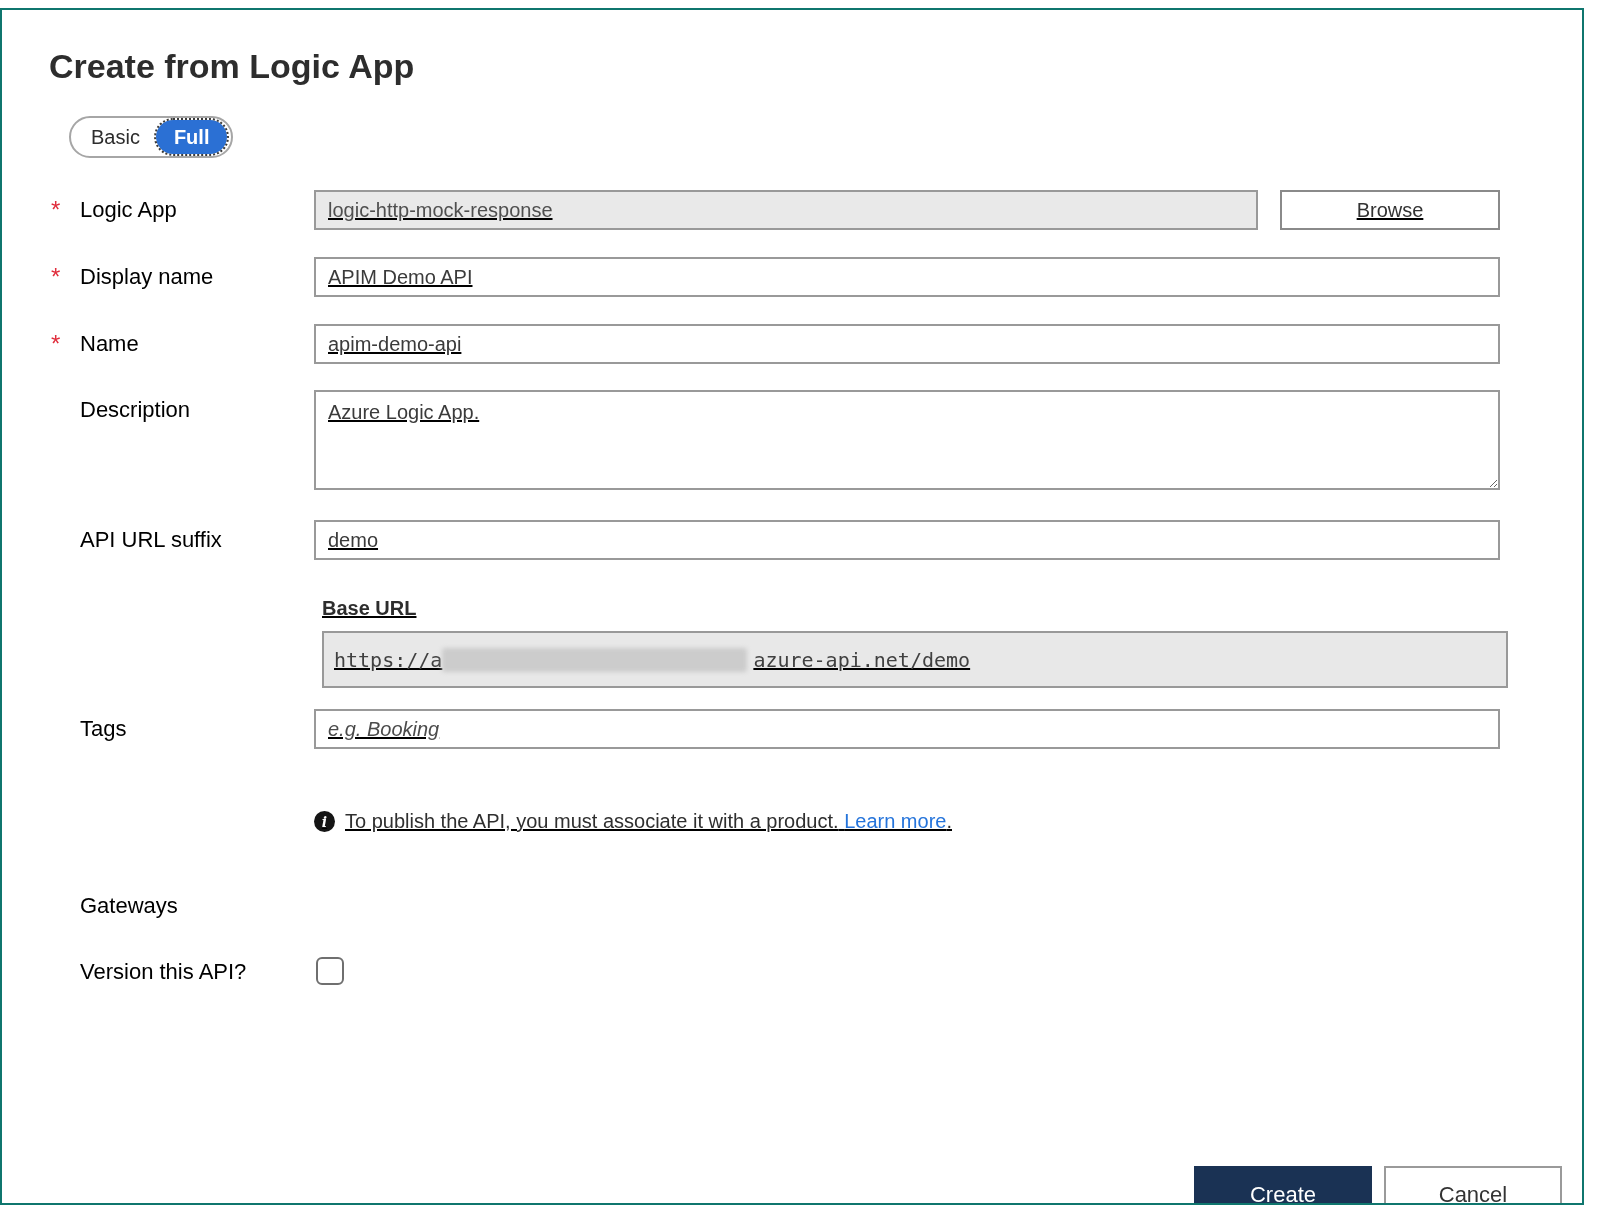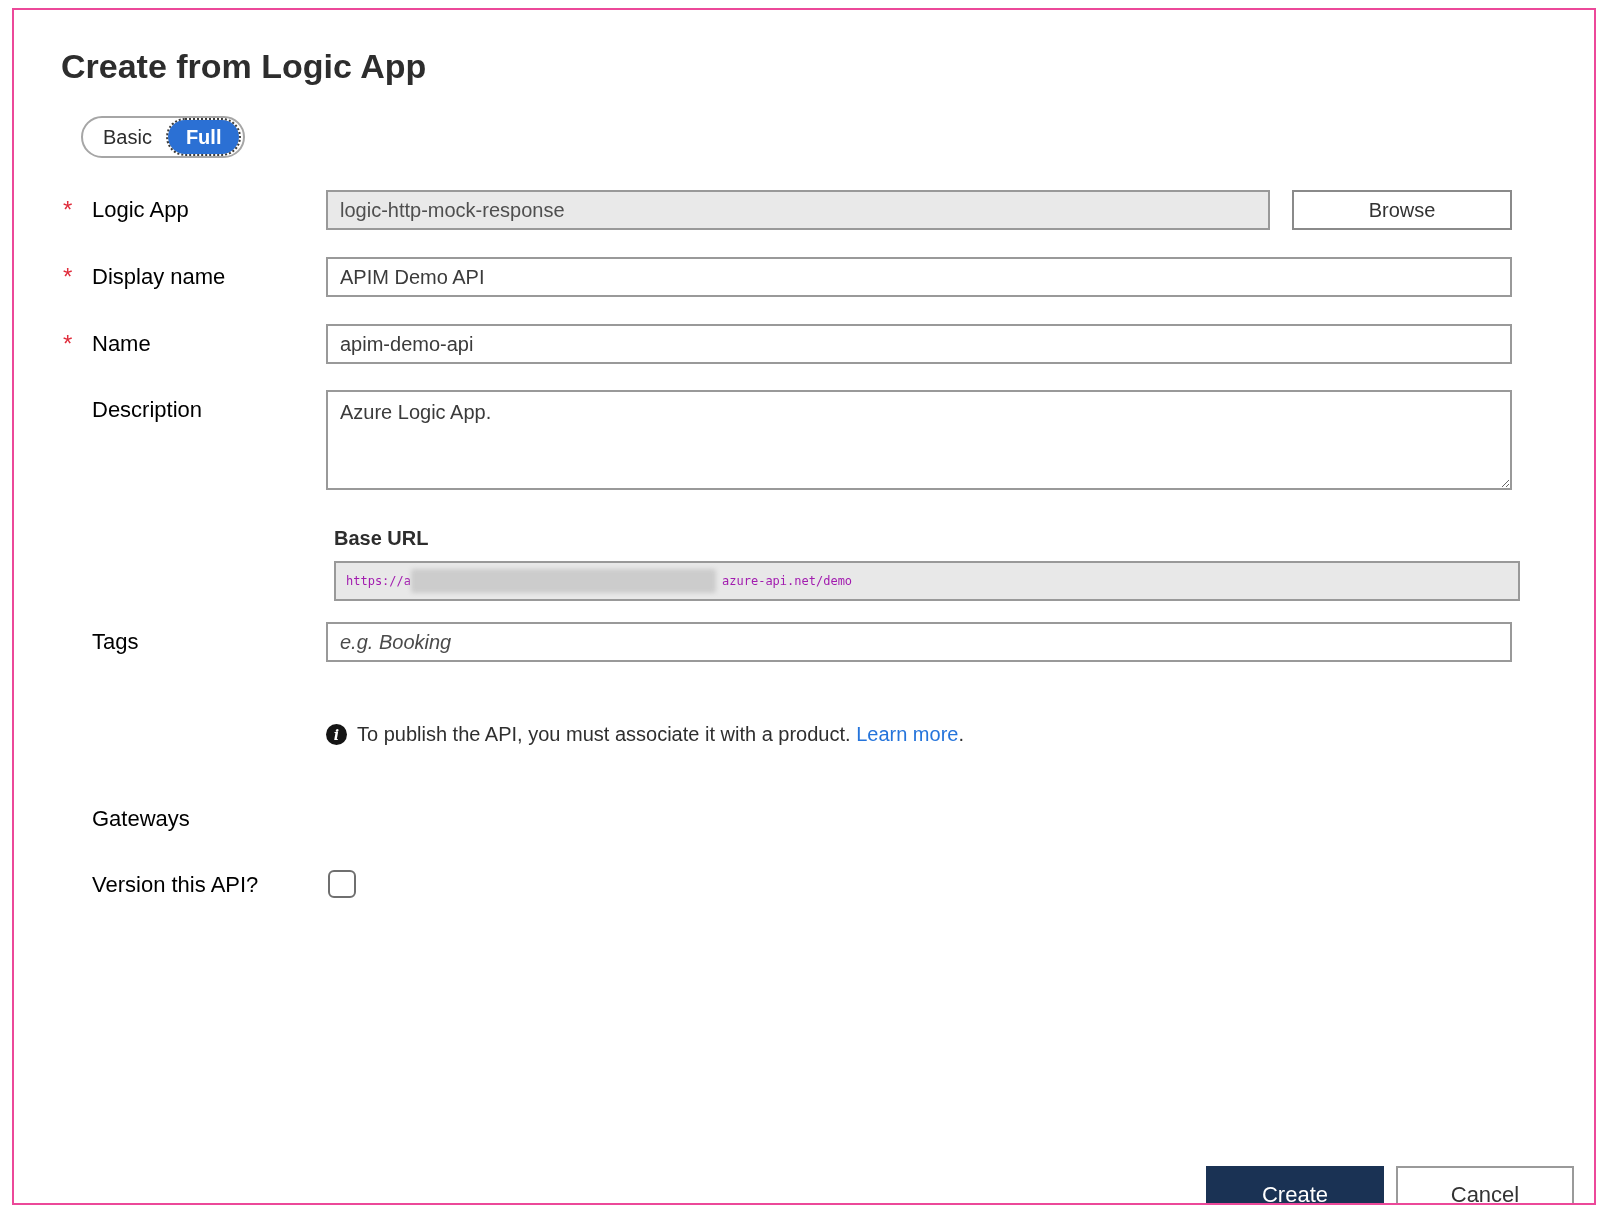--- a/index.html
+++ b/index.html
@@ -1,58 +1,58 @@
 <!DOCTYPE html>
 <html><head>
 <meta charset="utf-8">
 <style>
   * { box-sizing: border-box; margin: 0; padding: 0; }
   html, body { width: 1600px; height: 1213px; background: #ffffff; font-family: "Liberation Sans", sans-serif; }
   .frame {
-    position: absolute; left: 12px; top: 8px; width: 1584px; height: 1197px;
-    background: #ffffff; border: 2px solid #ec4899; overflow: hidden;
+    position: absolute; left: 0; top: 8px; width: 1584px; height: 1197px;
+    background: #ffffff; border: 2px solid #0f766e; overflow: hidden;
   }
   .content { position: relative; width: 100%; height: 100%; padding: 0 45px 0 47px; }
 
   .page-title { margin-top: 36px; font-size: 34px; line-height: 41px; color: #2d2d2d; letter-spacing: 0; }
 
   
   .toggle { margin-top: 29px; margin-left: 20px; display: inline-flex; align-items: center;
     border: 2px solid #a6a6a6; border-radius: 22px; height: 42px; padding: 0 4px; background:#fff; }
   .toggle .seg { font-size: 20px; color: #2d2d2d; padding: 0 16px; cursor: pointer; }
   .toggle .seg.selected {
     background: #2b70d4; color: #ffffff; font-weight: bold; border-radius: 17px;
     height: 34px; line-height: 34px; padding: 0 18px; outline: 2px dotted #3a3a3a; outline-offset: 0px;
   }
 
   
   .row { display: flex; align-items: flex-start; }
   .label-col { width: 265px; flex: 0 0 265px; display: flex; align-items: center; }
   .req { width: 31px; flex: 0 0 31px; color: #e02d3c; font-size: 24px; line-height: 40px; padding-left: 2px; }
   .lbl { font-size: 22px; color: #000000; line-height: 40px; }
-  .field-col { flex: 1; max-width: 1186px; display: flex; align-items: flex-start; }
+  .field-col { flex: 1; max-width: 1186px; display: flex; align-items: flex-start; text-decoration: underline; }
 
   input.txt, .input-box, textarea.txt {
     width: 100%; height: 40px; border: 2px solid #999999; background: #ffffff;
     font-family: "Liberation Sans", sans-serif; font-size: 20px; color: #3b3b3b; padding: 0 12px;
     border-radius: 0; outline: none;
   }
   input.txt[readonly] { background: #e9e9e9; color: #4f4f4f; }
   input.ph-italic::placeholder { font-style: italic; color: #4b4b4b; opacity: 1; }
 
   .r1 { margin-top: 32px; }
   .r2, .r3 { margin-top: 27px; }
   .r-desc { margin-top: 26px; }
   .r-desc .lbl { line-height: 26px; margin-top: 7px; }
   textarea.txt { height: 100px; padding-top: 8px; resize: both; line-height: 24px; }
   .r-suffix { margin-top: 30px; }
   .r-baseurl { margin-top: 35px; }
   .baseurl-label { font-size: 20px; color: #2d2d2d; font-weight: bold; line-height: 26px; }
-  .mono-box { margin-top: 10px; width: 100%; height: 40px; background: #e8e8e8; border: 2px solid #999999;
-    font-family: "DejaVu Sans Mono", monospace; font-size: 12px; color: #a21caf;
+  .mono-box { margin-top: 10px; width: 100%; height: 57px; background: #e8e8e8; border: 2px solid #999999;
+    font-family: "DejaVu Sans Mono", monospace; font-size: 20px; color: #404040;
     display: flex; align-items: center; padding: 0 10px; white-space: pre; }
   .redacted { display: inline-block; width: 305px; height: 24px; background: #cccccc; border-radius: 3px;
     filter: blur(2px); margin: 0 6px 0 0; }
   .r-tags { margin-top: 21px; }
   .r-products { margin-top: 27px; }
 
   .r-note { margin-top: 34px; }
   .note-line { display: flex; align-items: center; font-size: 20px; color: #2f2f2f; }
   .info-icon { width: 21px; height: 21px; border-radius: 50%; background: #151515; color: #ffffff;
     font-family: "DejaVu Serif", serif; font-weight: bold; font-style: italic; font-size: 14px;
@@ -133,20 +133,29 @@
       <div class="label-col">
         <span class="req"></span>
         <span class="lbl">Description</span>
       </div>
       <div class="field-col">
         <textarea class="txt" style="">Azure Logic App.</textarea>
       </div>
     </div>
 
     
+    <div class="row r-suffix">
+      <div class="label-col">
+        <span class="req"></span>
+        <span class="lbl">API URL suffix</span>
+      </div>
+      <div class="field-col">
+        <input class="txt" value="demo" style="">
+      </div>
+    </div>
 
     
     <div class="row r-baseurl">
       <div class="label-col"></div>
       <div class="field-col" style="display:block;margin-left:8px;">
         <div class="baseurl-label">Base URL</div>
         <div class="mono-box"><span>https://a</span><span class="redacted"></span><span>azure-api.net/demo</span></div>
       </div>
     </div>
 

